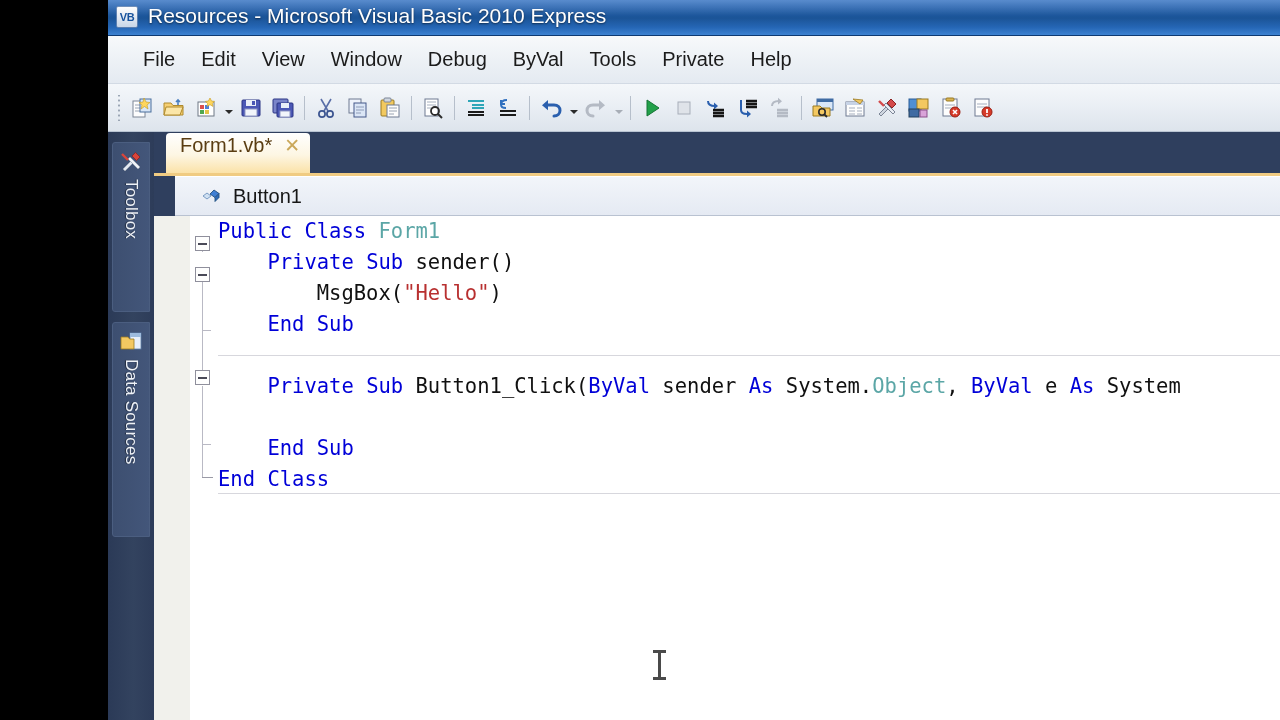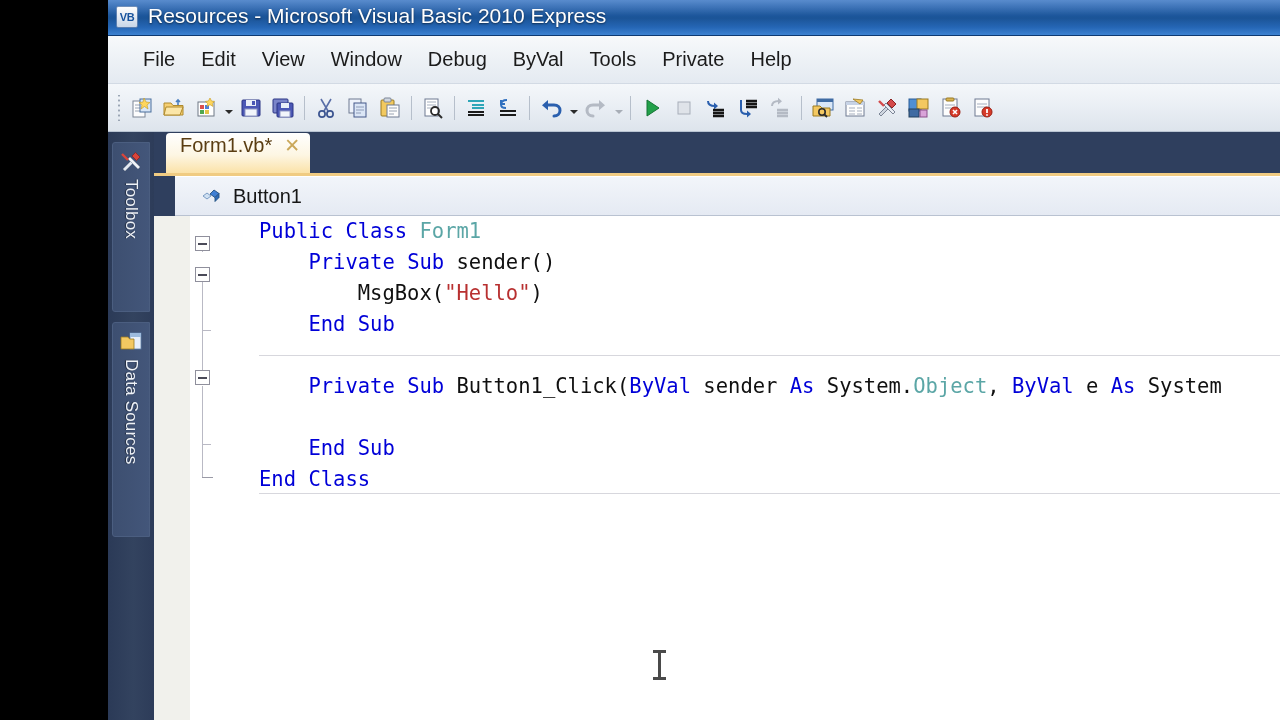--- a/index.html
+++ b/index.html
@@ -84,21 +84,21 @@
     border-bottom:1px solid #b9c2d1; border-top:1px solid #ffffff;
     display:flex; align-items:center; padding-left:26px;margin-left:21px; }
   #nav-icon { width:24px; height:18px; position:relative; margin-right:8px; }
   #nav-label { font-size:20px; color:#161616; }
 
   
   #code-pane { flex:1 1 auto; position:relative; background:#ffffff; display:flex; min-height:0;
                overflow:hidden; }
   #indicator-margin { width:36px; flex:0 0 36px; background:#f1f1ec; border-right:1px solid #f1f1ec; }
   #fold-margin { width:28px; flex:0 0 28px; position:relative; background:#ffffff; }
-  #code-text { flex:1 1 auto; position:relative; background:#ffffff; overflow:hidden;margin-left:41px; }
+  #code-text { flex:1 1 auto; position:relative; background:#ffffff; overflow:hidden; }
 
   .code-line { height:31px; line-height:31px; font-family:"DejaVu Sans Mono", monospace;
                font-size:20.5px; white-space:pre; color:#111111; }
   .kw  { color:#0000d8; }
   .typ { color:#5ba6a6; }
   .str { color:#b83030; }
   .id  { color:#101010; }
 
   
   .fold-box { position:absolute; width:15px; height:15px; border:1px solid #8f8f9c;

